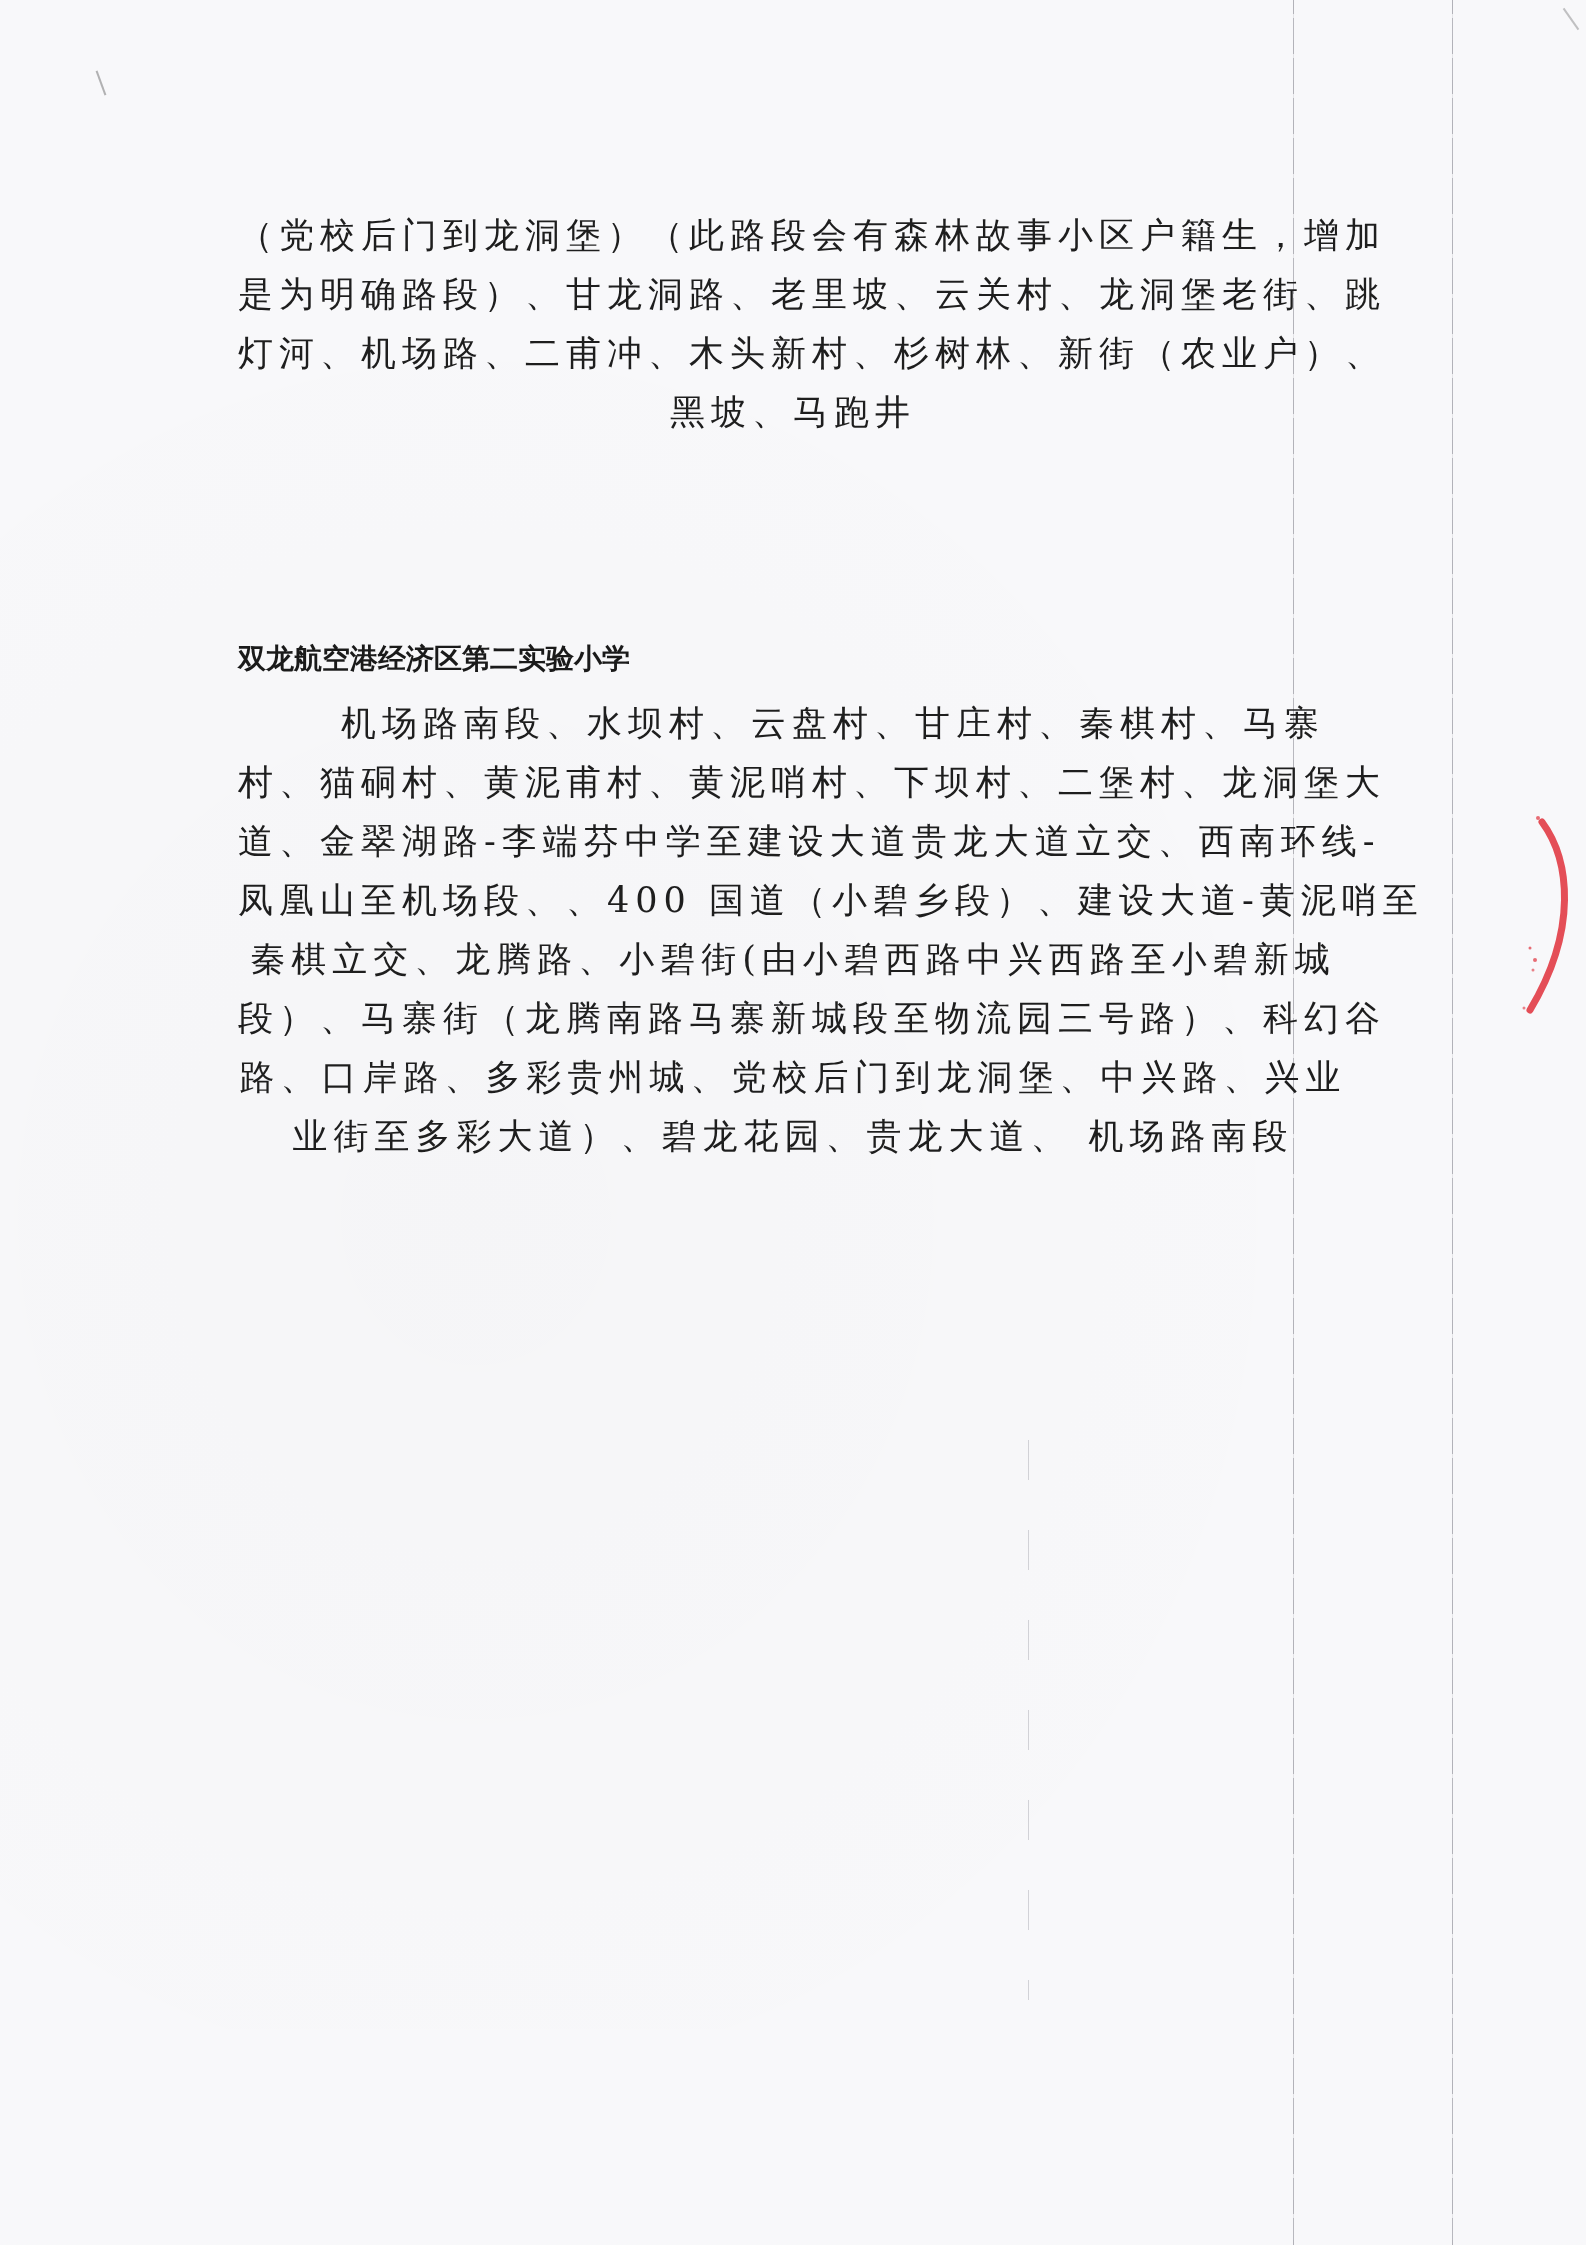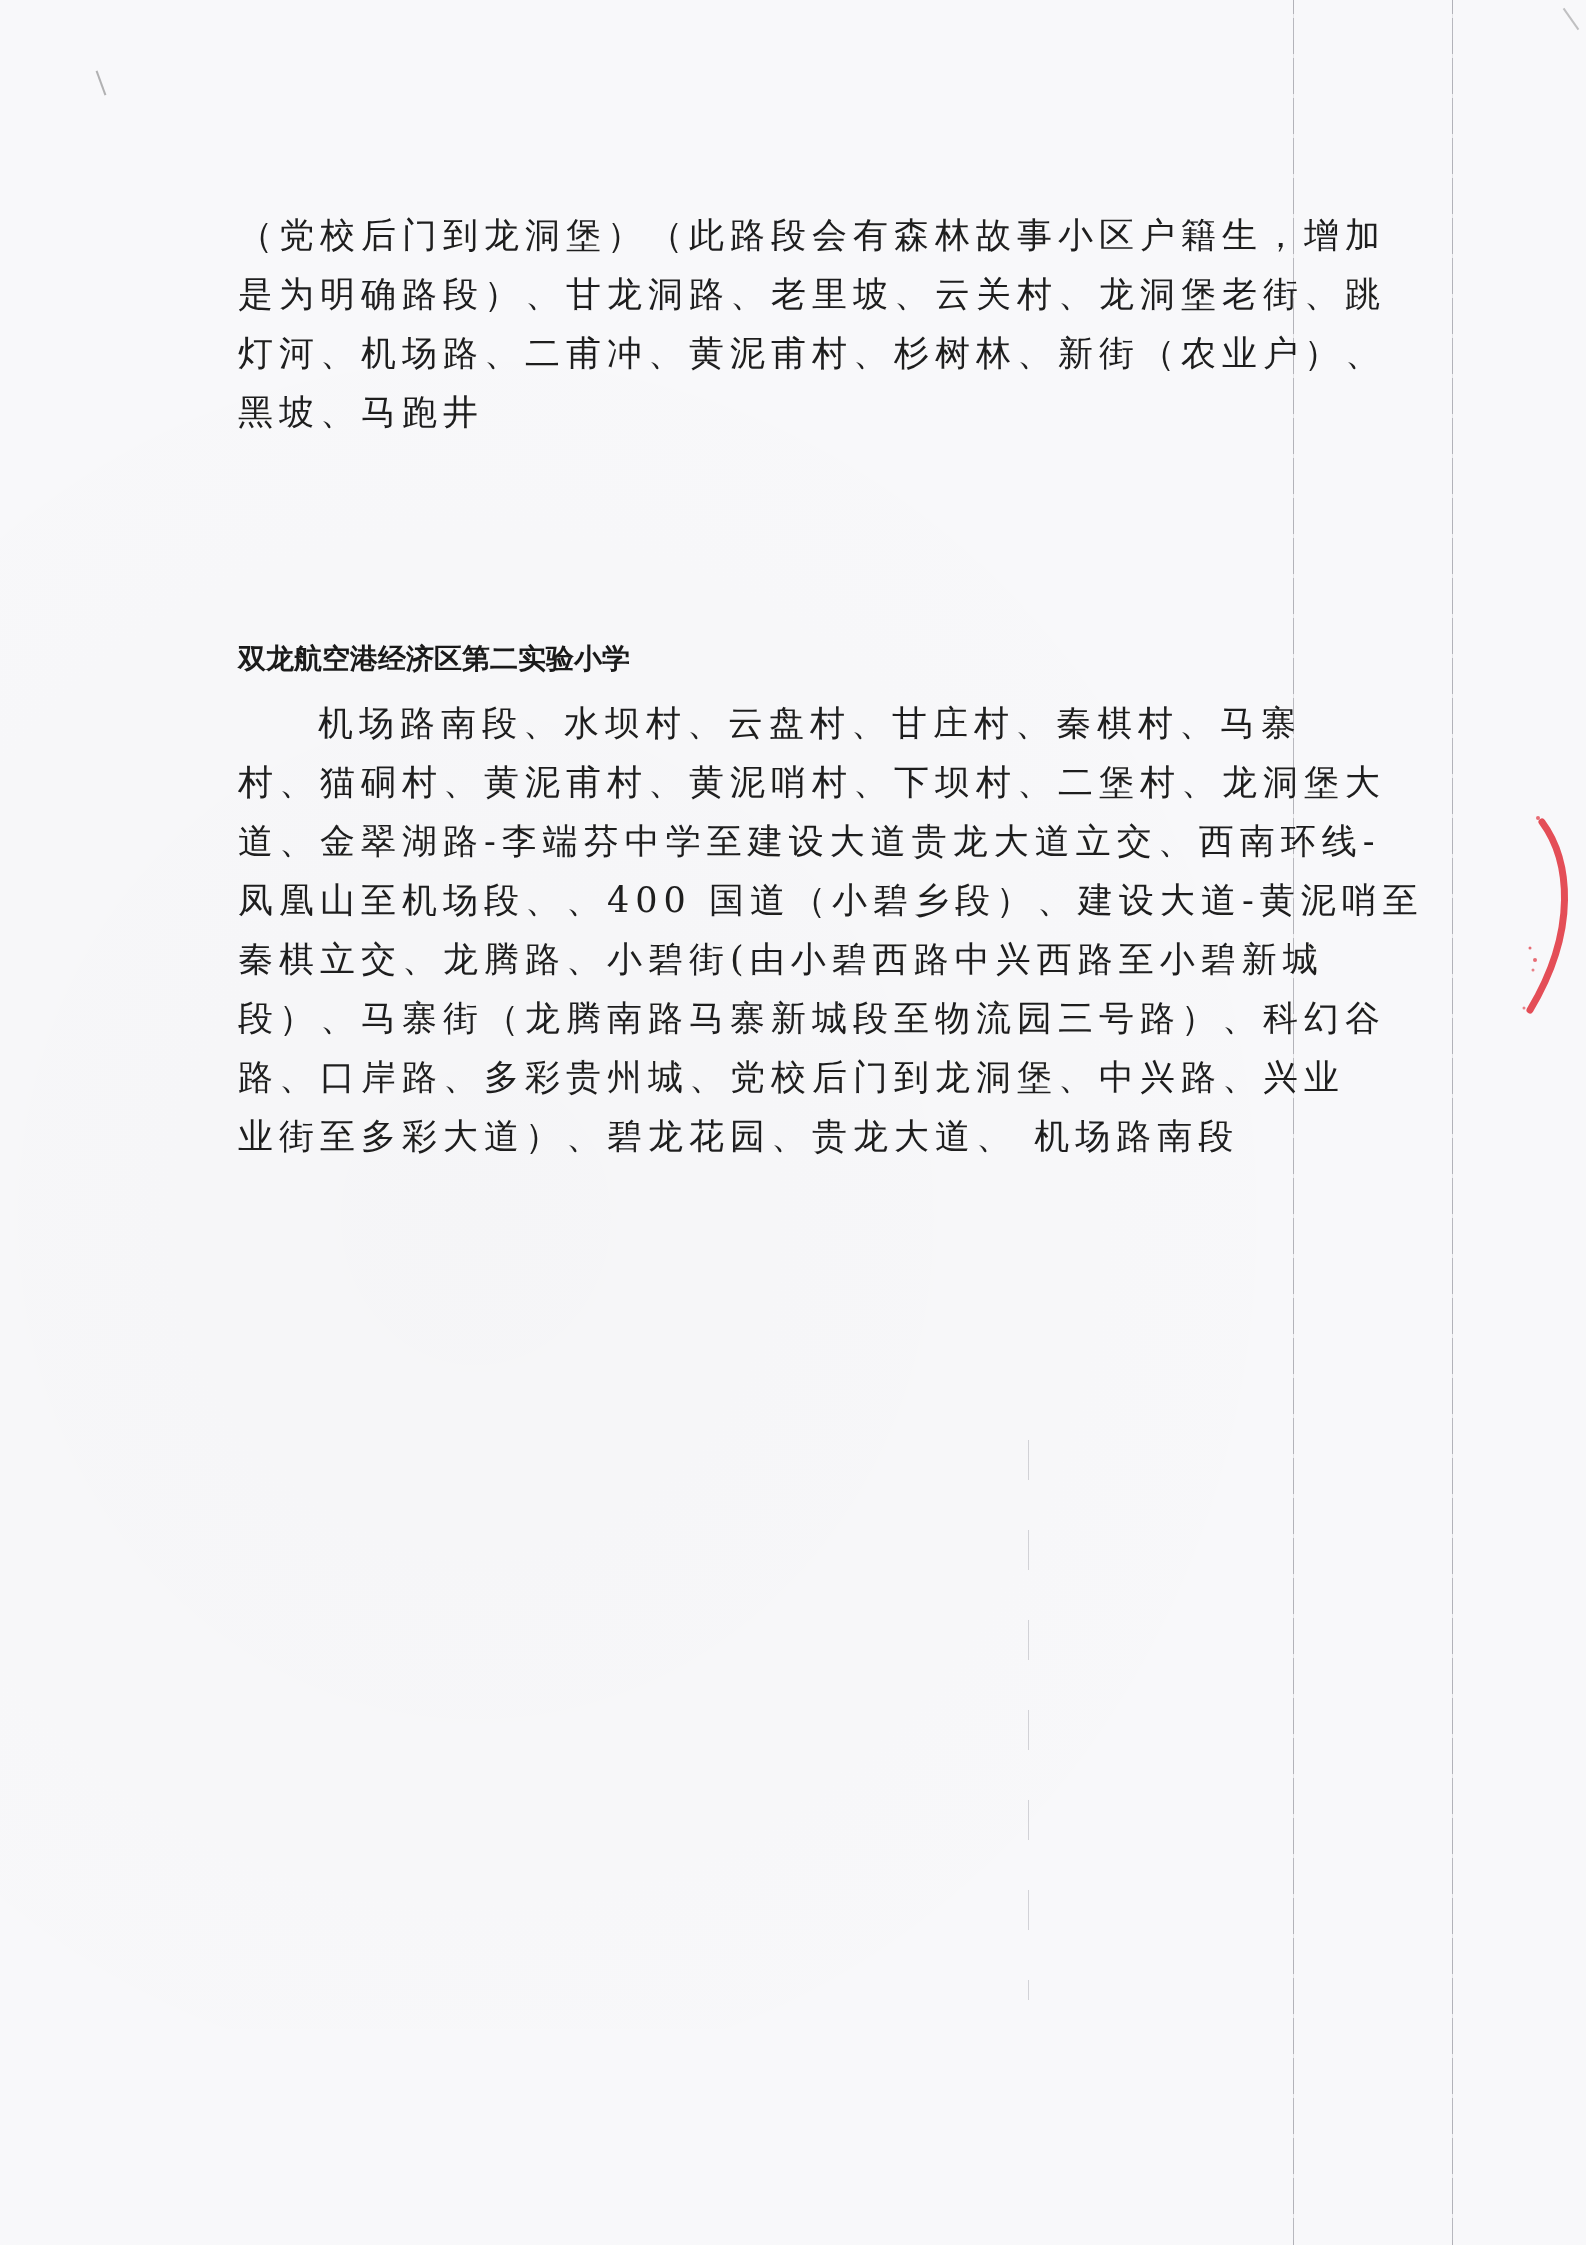--- a/index.html
+++ b/index.html
@@ -16,20 +16,21 @@
       color: #1e1e1e;
     }
     .page {
       position: absolute;
       left: 0; top: 0;
       width: 1586px;
       height: 2029px;
       background:
         radial-gradient(ellipse at 30% 60%, rgba(0,0,0,0.012), rgba(0,0,0,0) 60%),
         #f8f8fa;
+      text-align: center;
     }
     
     .fold {
       position: absolute;
       top: 0;
       width: 1px;
       height: 2245px;
       background: repeating-linear-gradient(to bottom, rgba(120,120,130,0.55) 0 14px, rgba(120,120,130,0.15) 14px 18px, rgba(120,120,130,0.5) 18px 40px);
     }
     .fold.f1 { left: 1293px; }
@@ -94,21 +95,21 @@
 
   <div class="fold f1"></div>
   <div class="fold f2"></div>
   <div class="fold f3"></div>
   <div class="corner-mark"></div>
   <div class="corner-mark2"></div>
 
   <div class="para para-1">
     <span class="line">（党校后门到龙洞堡）（此路段会有森林故事小区户籍生，增加</span>
     <span class="line">是为明确路段）、甘龙洞路、老里坡、云关村、龙洞堡老街、跳</span>
-    <span class="line">灯河、机场路、二甫冲、黄泥甫村、杉树林、新街（农业户）、</span>
+    <span class="line">灯河、机场路、二甫冲、木头新村、杉树林、新街（农业户）、</span>
     <span class="line">黑坡、马跑井</span>
   </div>
 
   <h2 class="section-title">双龙航空港经济区第二实验小学</h2>
 
   <div class="para para-2">
     <span class="line">机场路南段、水坝村、云盘村、甘庄村、秦棋村、马寨</span>
     <span class="line">村、猫硐村、黄泥甫村、黄泥哨村、下坝村、二堡村、龙洞堡大</span>
     <span class="line">道、金翠湖路-李端芬中学至建设大道贵龙大道立交、西南环线-</span>
     <span class="line">凤凰山至机场段、、400 国道（小碧乡段）、建设大道-黄泥哨至</span>

